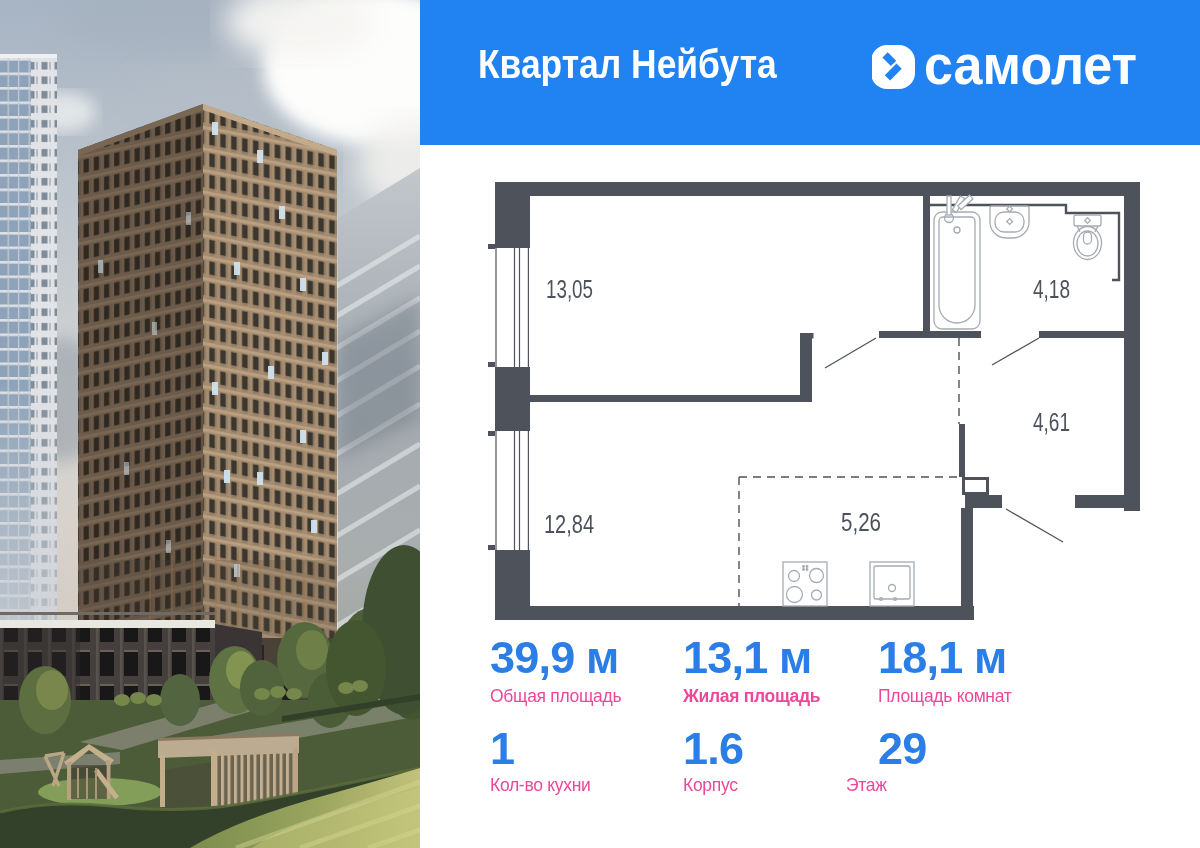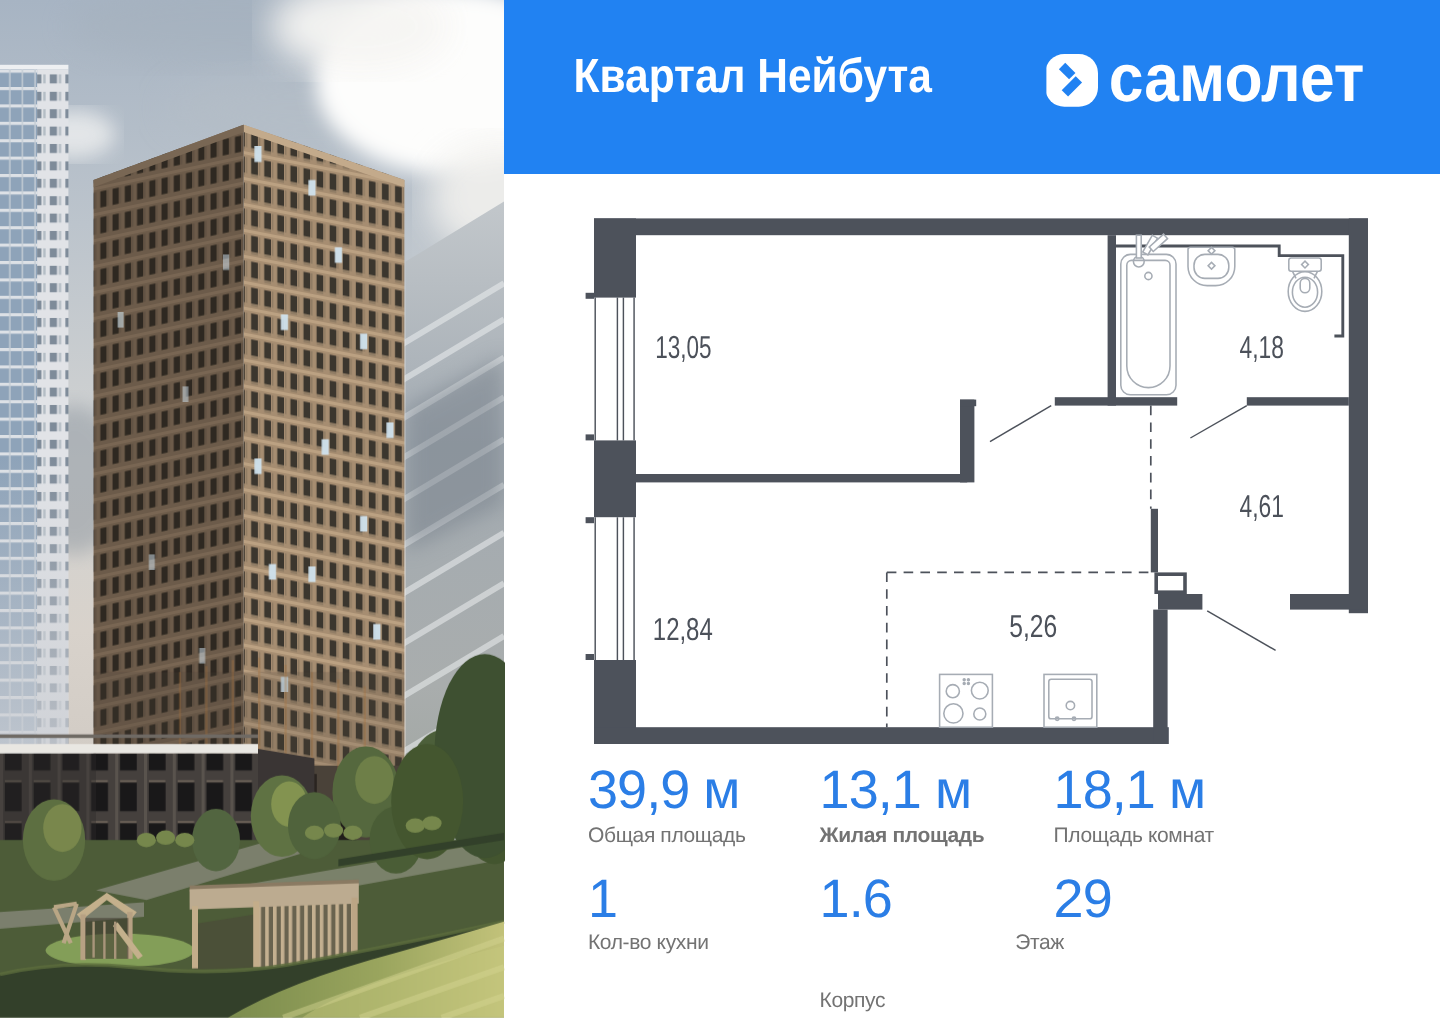--- a/index.html
+++ b/index.html
@@ -4,22 +4,22 @@
 <style>
   html,body{margin:0;padding:0;}
   body{width:1200px;height:848px;position:relative;overflow:hidden;background:#ffffff;
        font-family:"Liberation Sans",sans-serif;}
   #photo{position:absolute;left:0;top:0;width:420px;height:848px;}
   #header{position:absolute;left:420px;top:0;width:780px;height:145px;background:#2182f2;}
   #panel{position:absolute;left:420px;top:145px;width:780px;height:703px;background:#ffffff;}
   #plansvg{position:absolute;left:420px;top:0;width:780px;height:848px;}
   .title{position:absolute;left:58px;top:44px;color:#ffffff;font-size:40px;font-weight:700;letter-spacing:0;line-height:40px;transform:scaleX(0.885);transform-origin:left top;}
   .logo{position:absolute;left:452px;top:45px;width:270px;height:45px;}
-  .num{position:absolute;font-size:45px;font-weight:400;color:#2b7ee6;line-height:45px;letter-spacing:-0.8px;}
-  .lbl{position:absolute;font-size:17.5px;font-weight:400;color:#737373;line-height:18px;letter-spacing:-0.3px;}
+  .num{position:absolute;font-size:45px;font-weight:700;color:#2b7ee6;line-height:45px;letter-spacing:-0.8px;}
+  .lbl{position:absolute;font-size:17.5px;font-weight:400;color:#ec4899;line-height:18px;letter-spacing:-0.3px;}
 </style>
 </head>
 <body>
 
 <svg id="photo" viewBox="0 0 420 848" preserveAspectRatio="none">
 <defs>
   <linearGradient id="sky" x1="0" y1="0" x2="0" y2="1">
     <stop offset="0" stop-color="#a7b4c3"></stop>
     <stop offset="0.22" stop-color="#bcc4cc"></stop>
     <stop offset="0.45" stop-color="#d2d3d2"></stop>
@@ -396,16 +396,16 @@
 <div class="num" style="left:683px;top:635px;">13,1 м</div>
 <div class="lbl" style="left:683px;top:687px;font-weight:bold;">Жилая площадь</div>
 
 <div class="num" style="left:878px;top:635px;">18,1 м</div>
 <div class="lbl" style="left:878px;top:687px;">Площадь комнат</div>
 
 <div class="num" style="left:490px;top:726px;">1</div>
 <div class="lbl" style="left:490px;top:776px;">Кол-во кухни</div>
 
 <div class="num" style="left:683px;top:726px;">1.6</div>
-<div class="lbl" style="left:683px;top:776px;margin-top:48px;">Корпус</div>
+<div class="lbl" style="left:683px;top:776px;">Корпус</div>
 
 <div class="num" style="left:878px;top:726px;">29</div>
 <div class="lbl" style="left:846px;top:776px;">Этаж</div>
 
 </body></html>

